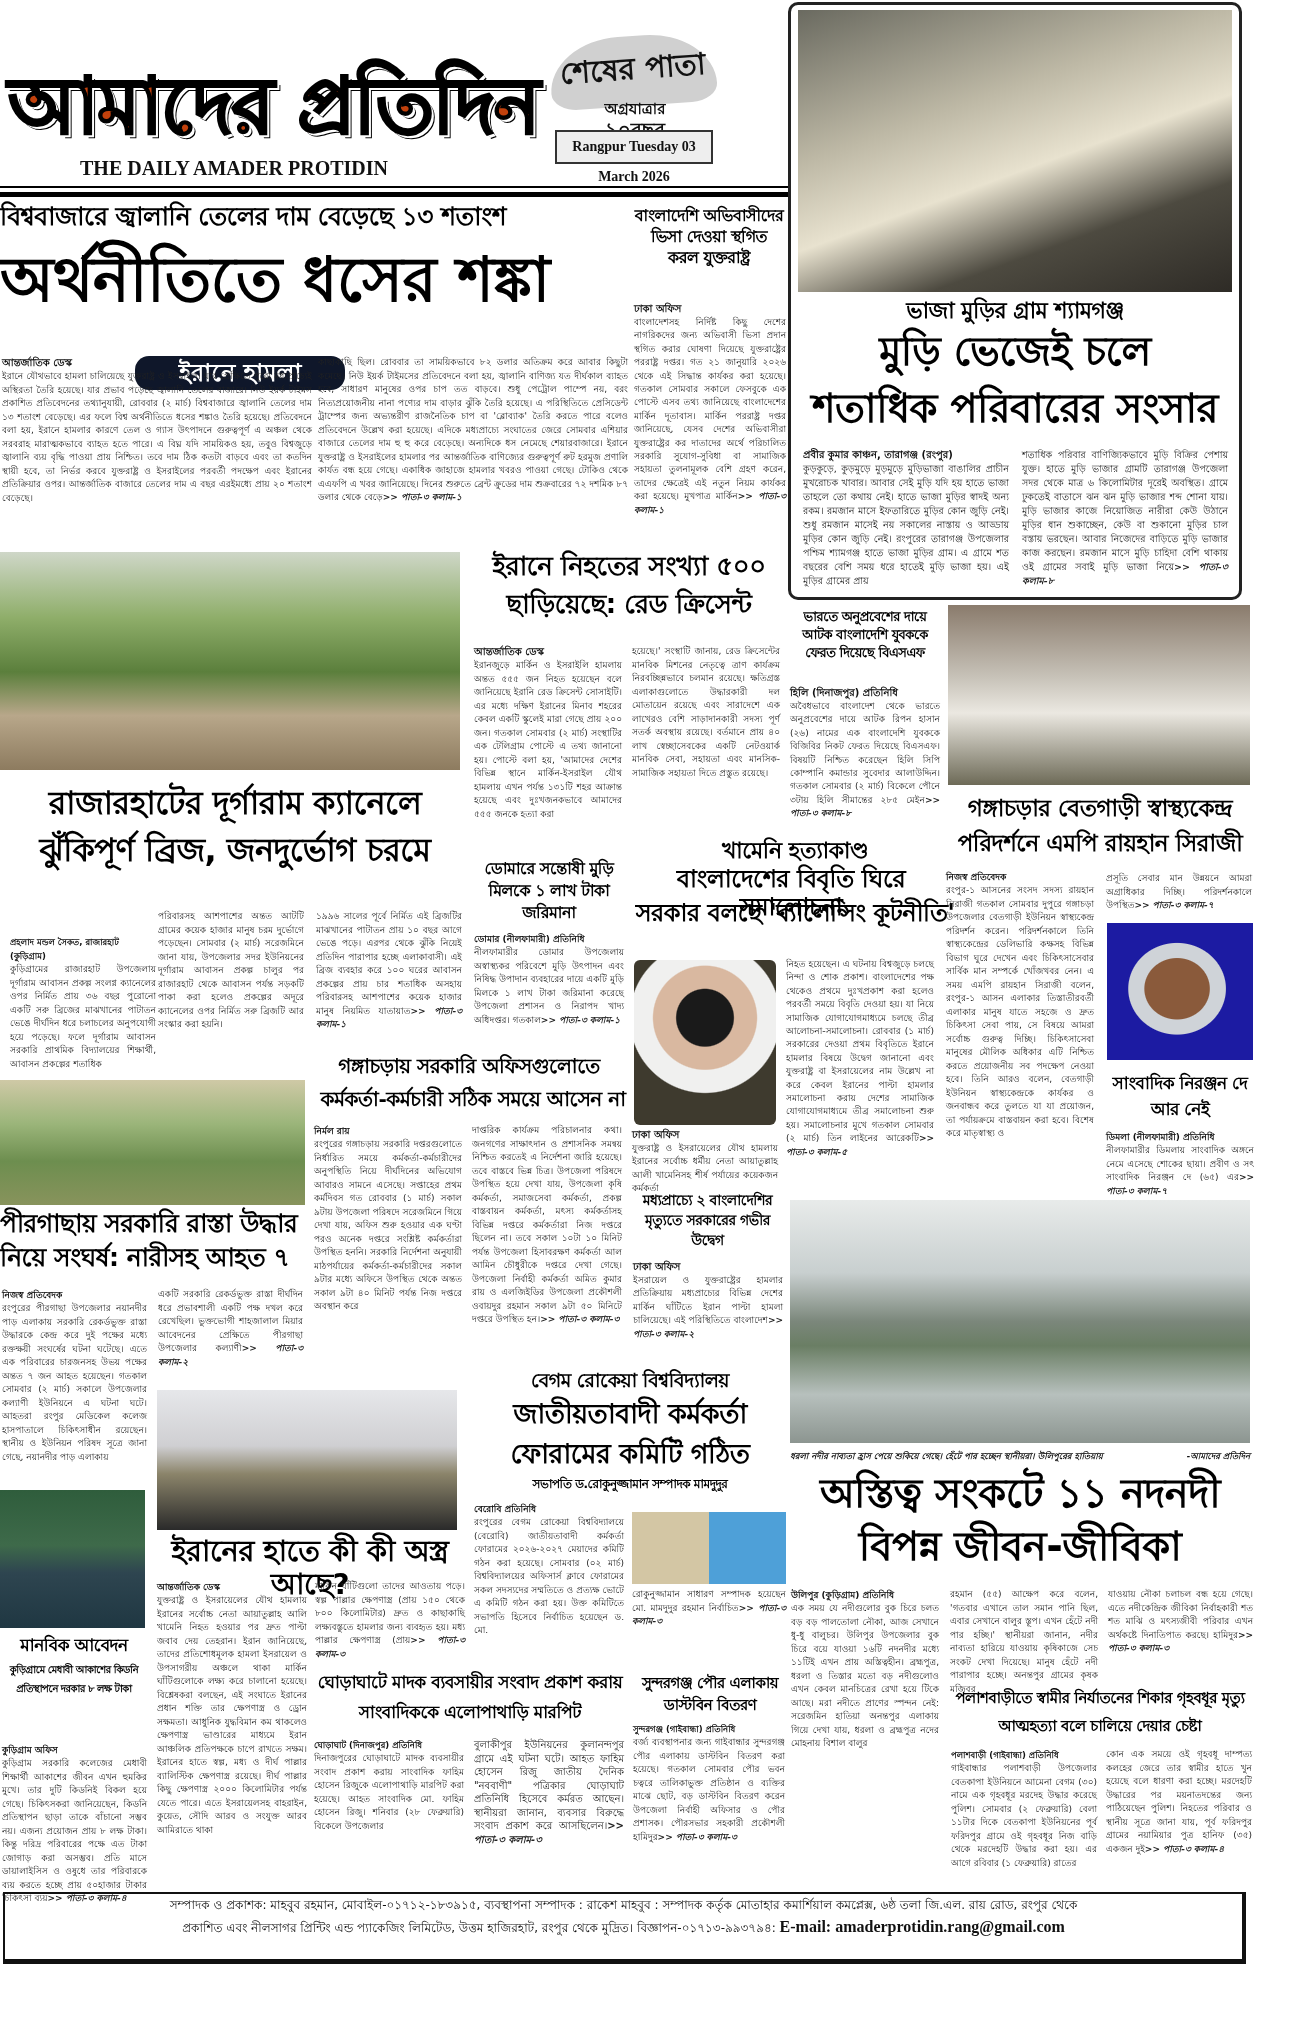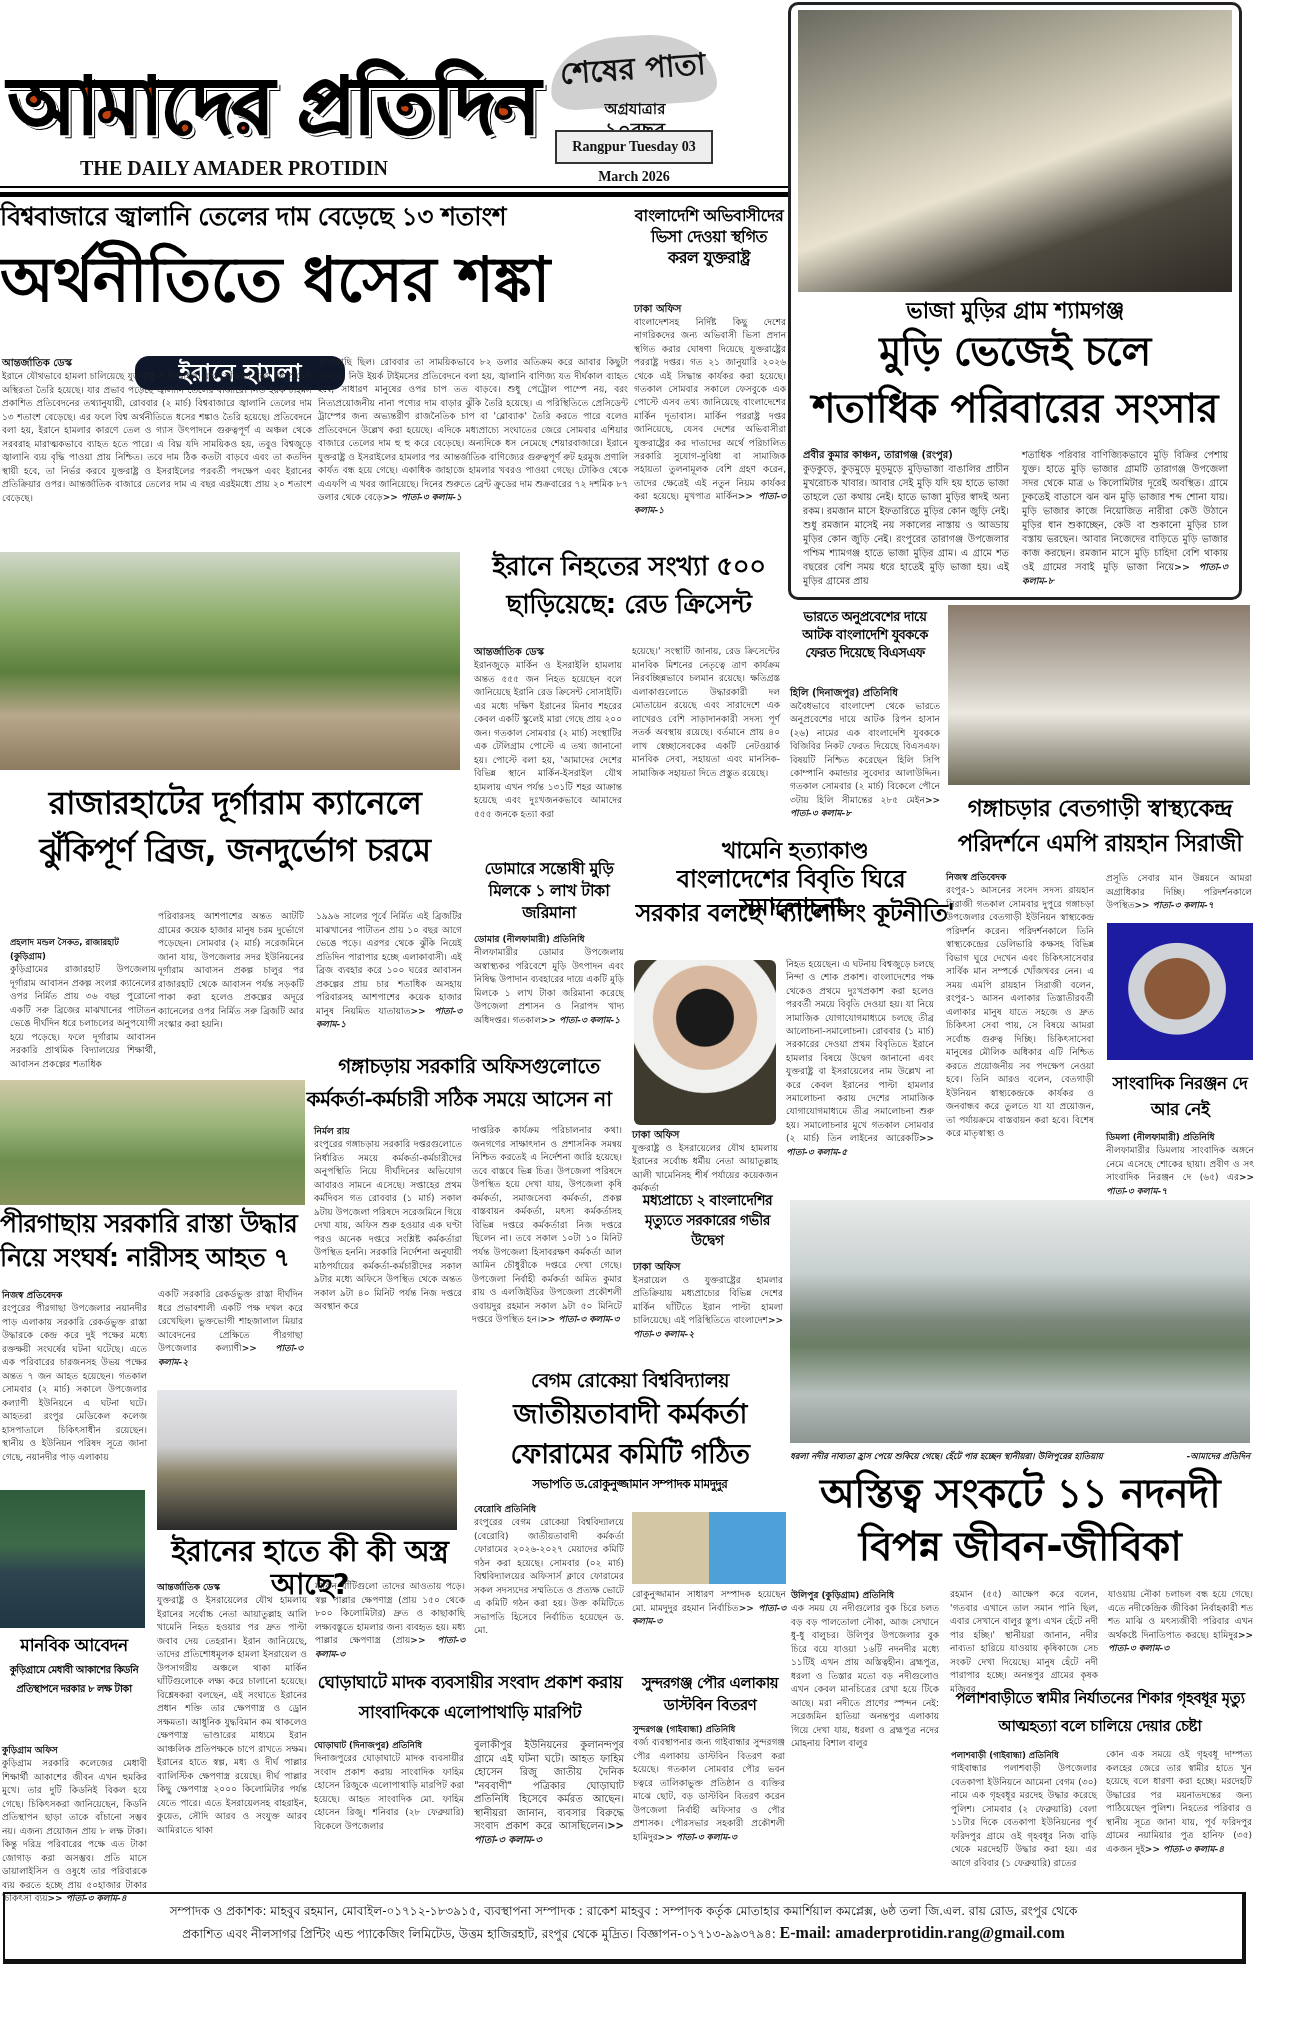--- a/index.html
+++ b/index.html
@@ -32,21 +32,21 @@
   .ph-khamenei { background: radial-gradient(circle at 50% 35%, #1a1a1a 0 22%, #d9b8a0 23% 40%, #f0f0ef 41% 58%, #3e3a2e 59%), linear-gradient(90deg,#e05050,#6a7e4c); }
   .ph-niranjan { background: radial-gradient(ellipse at 48% 48%, #8a5a3b 0 30%, #cfd3d8 31% 45%, #1c1ba2 46%); }
   .ph-river { background: linear-gradient(180deg, #e8ebea 0%, #c8cfcf 30%, #7b877b 50%, #6a7e64 60%, #b7c0bd 80%, #8c9590 100%); }
   .ph-missile { background: linear-gradient(180deg, #e6e7ea 0%, #cfcfd2 40%, #8b846a 60%, #2a2a2a 100%); }
   .ph-boy { background: linear-gradient(180deg, #2f5d3c 0%, #3e6a4a 40%, #2e4550 60%, #1f3742 100%); }
   .ph-two { background: linear-gradient(90deg, #d3c6a4 0 50%, #4ea0d8 50% 100%); }
 
   .boxed { border: 3px solid #222; border-radius: 10px; }
   .tag-dark { background: #0f172a; color: #fff; border-radius: 14px; font-weight: bold; text-align: center; }
   #footer { left: 3px; top: 1892px; width: 1243px; height: 72px; border: 2px solid #111; border-bottom-width: 5px; border-right-width: 4px;
-    text-align: center; font-size: 12px; line-height: 22px; padding-top: 6px; }
+    text-align: center; font-size: 12px; line-height: 22px; }
   #footer .email { font-family: "Liberation Serif", serif; font-weight: bold; font-size: 16px; }
 </style>
 </head>
 <body>
 
 <div class="abs" id="masthead-logo">আমাদের প্রতিদিন</div>
 <div class="abs" id="masthead-en">THE DAILY  AMADER PROTIDIN</div>
 <div class="abs" id="sesher-arc">শেষের পাতা</div>
 <div class="abs" id="ogro">
   <div>অগ্রযাত্রার</div>
@@ -153,21 +153,21 @@
 <div class="abs hl" style="left:0;top:1244px;width:305px;font-size:25px;text-align:left;">নিয়ে সংঘর্ষ: নারীসহ আহত ৭</div>
 <div class="abs" style="left:2px;top:1288px;width:145px;">
   <div class="byline" style="font-size:9px;">নিজস্ব প্রতিবেদক</div>
   <div class="body-text" style="font-size:9px;line-height:13.5px;">রংপুরের পীরগাছা উপজেলার নয়ানদীর পাড় এলাকায় সরকারি রেকর্ডভুক্ত রাস্তা উদ্ধারকে কেন্দ্র করে দুই পক্ষের মধ্যে রক্তক্ষয়ী সংঘর্ষের ঘটনা ঘটেছে। এতে এক পরিবারের চারজনসহ উভয় পক্ষের অন্তত ৭ জন আহত হয়েছেন। গতকাল সোমবার (২ মার্চ) সকালে উপজেলার কল্যাণী ইউনিয়নে এ ঘটনা ঘটে। আহতরা রংপুর মেডিকেল কলেজ হাসপাতালে চিকিৎসাধীন রয়েছেন। স্থানীয় ও ইউনিয়ন পরিষদ সূত্রে জানা গেছে, নয়ানদীর পাড় এলাকায়</div>
 </div>
 <div class="abs body-text" style="left:158px;top:1288px;width:145px;font-size:9px;line-height:13.5px;">
   <span>একটি সরকারি রেকর্ডভুক্ত রাস্তা দীর্ঘদিন ধরে প্রভাবশালী একটি পক্ষ দখল করে রেখেছিল। ভুক্তভোগী শাহজালাল মিয়ার আবেদনের প্রেক্ষিতে পীরগাছা উপজেলার কল্যাণী</span><span class="more">&gt;&gt; পাতা-৩ কলাম-২</span>
 </div>
 
 <div class="abs hl" style="left:310px;top:1055px;width:318px;font-size:20px;">গঙ্গাচড়ায় সরকারি অফিসগুলোতে</div>
-<div class="abs hl" style="left:300px;top:1088px;width:318px;font-size:20px;">কর্মকর্তা-কর্মচারী সঠিক সময়ে আসেন না</div>
+<div class="abs hl" style="left:314px;top:1088px;width:318px;font-size:20px;">কর্মকর্তা-কর্মচারী সঠিক সময়ে আসেন না</div>
 <div class="abs" style="left:314px;top:1124px;width:148px;">
   <div class="byline" style="font-size:9px;">নির্মল রায়</div>
   <div class="body-text" style="font-size:9px;line-height:13.5px;">রংপুরের গঙ্গাচড়ায় সরকারি দপ্তরগুলোতে নির্ধারিত সময়ে কর্মকর্তা-কর্মচারীদের অনুপস্থিতি নিয়ে দীর্ঘদিনের অভিযোগ আবারও সামনে এসেছে। সপ্তাহের প্রথম কর্মদিবস গত রোববার (১ মার্চ) সকাল ৯টায় উপজেলা পরিষদে সরেজমিনে গিয়ে দেখা যায়, অফিস শুরু হওয়ার এক ঘণ্টা পরও অনেক দপ্তরে সংশ্লিষ্ট কর্মকর্তারা উপস্থিত হননি। সরকারি নির্দেশনা অনুযায়ী মাঠপর্যায়ের কর্মকর্তা-কর্মচারীদের সকাল ৯টার মধ্যে অফিসে উপস্থিত থেকে অন্তত সকাল ৯টা ৪০ মিনিট পর্যন্ত নিজ দপ্তরে অবস্থান করে</div>
 </div>
 <div class="abs body-text" style="left:472px;top:1124px;width:150px;font-size:9px;line-height:13.5px;">
   <span>দাপ্তরিক কার্যক্রম পরিচালনার কথা। জনগণের সাক্ষাৎদান ও প্রশাসনিক সমন্বয় নিশ্চিত করতেই এ নির্দেশনা জারি হয়েছে। তবে বাস্তবে ভিন্ন চিত্র। উপজেলা পরিষদে উপস্থিত হয়ে দেখা যায়, উপজেলা কৃষি কর্মকর্তা, সমাজসেবা কর্মকর্তা, প্রকল্প বাস্তবায়ন কর্মকর্তা, মৎস্য কর্মকর্তাসহ বিভিন্ন দপ্তরে কর্মকর্তারা নিজ দপ্তরে ছিলেন না। তবে সকাল ১০টা ১০ মিনিট পর্যন্ত উপজেলা হিসাবরক্ষণ কর্মকর্তা আল আমিন চৌধুরীকে দপ্তরে দেখা গেছে। উপজেলা নির্বাহী কর্মকর্তা অমিত কুমার রায় ও এলজিইডির উপজেলা প্রকৌশলী ওবায়দুর রহমান সকাল ৯টা ৫০ মিনিটে দপ্তরে উপস্থিত হন।</span><span class="more">&gt;&gt; পাতা-৩ কলাম-৩</span>
 </div>
 
 <div class="abs hl" style="left:630px;top:1190px;width:155px;font-size:14px;line-height:20px;">মধ্যপ্রাচ্যে ২ বাংলাদেশির মৃত্যুতে সরকারের গভীর উদ্বেগ</div>
 <div class="abs body-text" style="left:633px;top:1260px;width:150px;font-size:9px;line-height:13.4px;">

